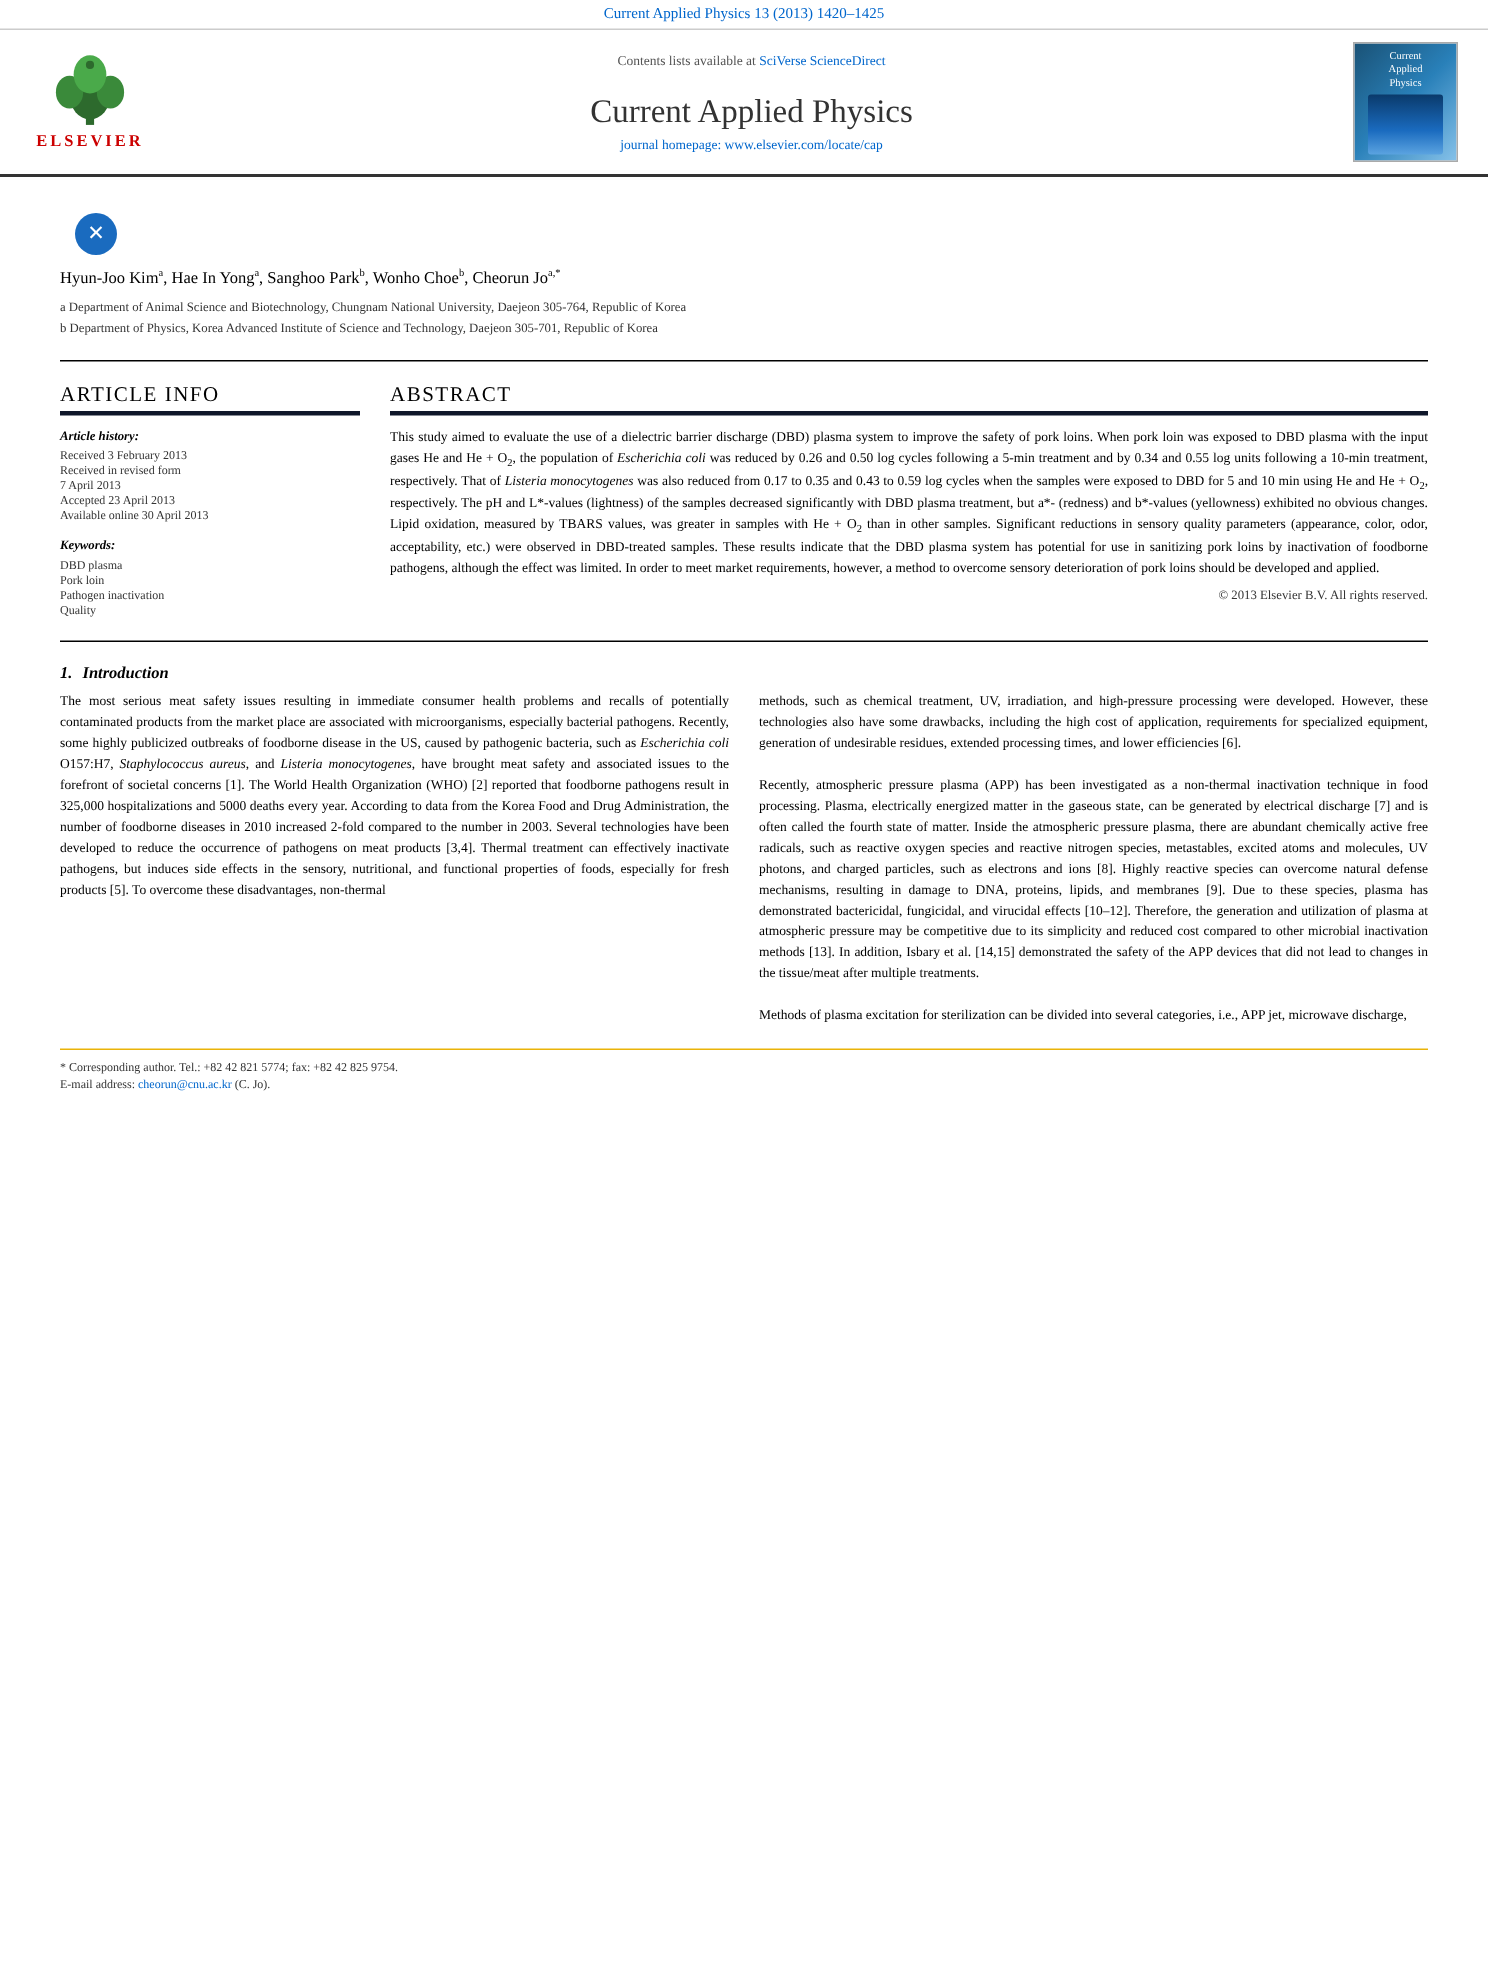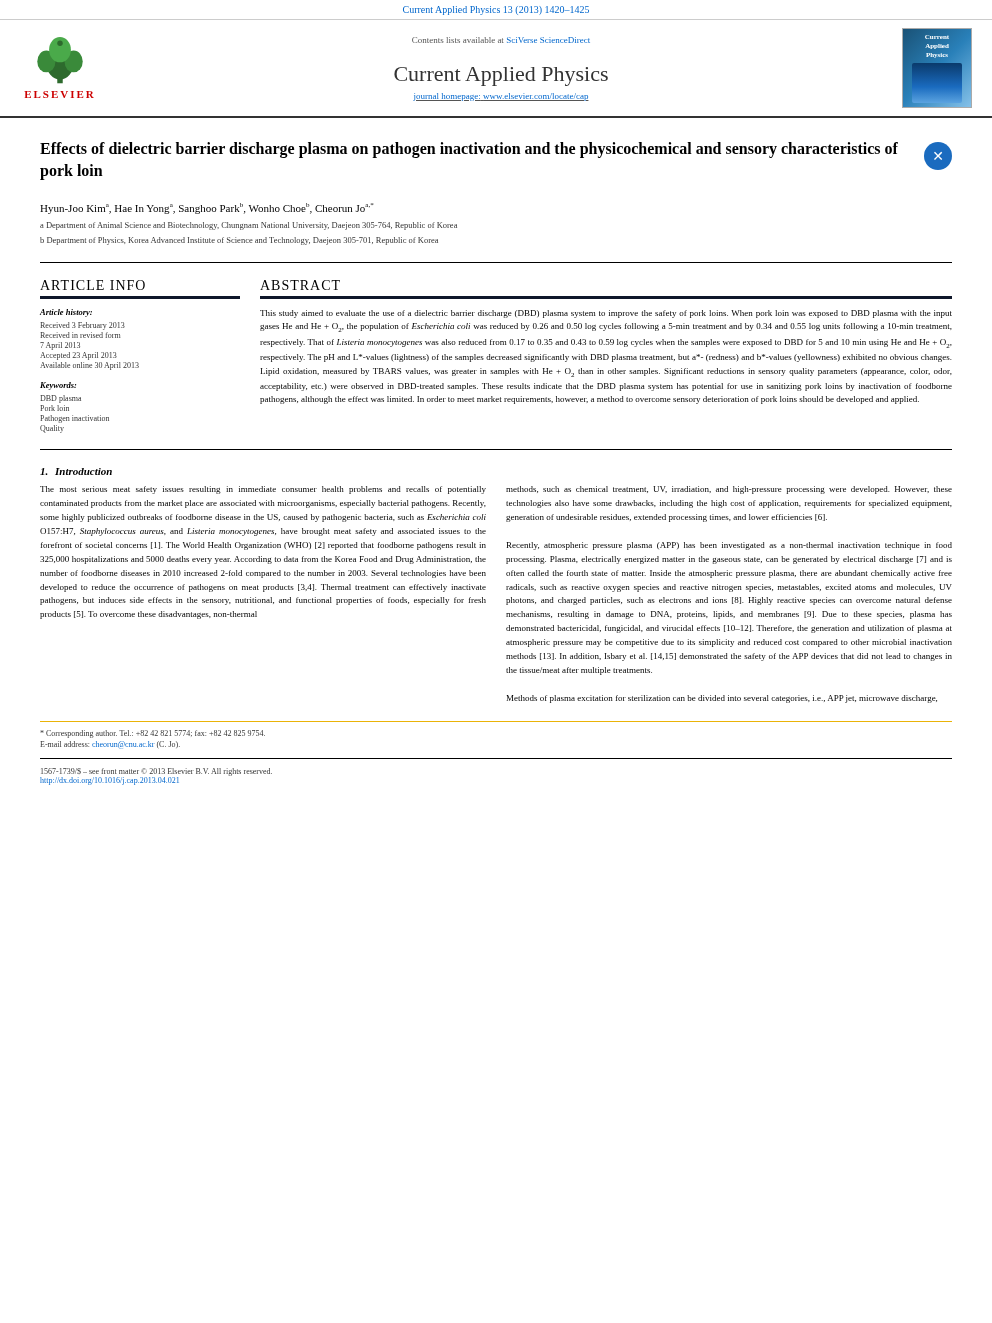--- a/index.html
+++ b/index.html
@@ -67,21 +67,20 @@
       font-size: 22px;
       font-weight: normal;
       color: #333;
       font-family: 'Times New Roman', Times, serif;
     }
 
     .journal-homepage {
       font-size: 9px;
       color: #555;
       margin-top: 4px;
-      text-decoration: underline;
     }
 
     .journal-homepage span {
       color: #0066cc;
     }
 
     .journal-cover-img {
       width: 70px;
       height: 80px;
       background: linear-gradient(135deg, #1a5276 0%, #2980b9 50%, #85c1e9 100%);
@@ -317,33 +316,32 @@
       <span class="sciverse-link">SciVerse ScienceDirect</span>
     </div>
     <div class="journal-name">Current Applied Physics</div>
     <div class="journal-homepage">
       <span>journal homepage:</span>
       <span style="color:#0066cc">www.elsevier.com/locate/cap</span>
     </div>
   </div>
 
   <div class="journal-cover-img">
-    <div style="font-size:7px; font-weight:bold; text-align:center; line-height:1.3">
+    <div style="font-size:7px; font-weight:normal; text-align:center; line-height:1.3">
       <div>Current</div>
       <div>Applied</div>
       <div>Physics</div>
     </div>
     <div style="width:50px; height:40px; background: linear-gradient(180deg,#0a3a6b 0%, #1a6bbf 60%, #5ba3e0 100%); margin-top:3px; border-radius:2px;"></div>
   </div>
 </div>
 
 <div class="paper-content">
 
   <div style="display:flex; align-items:flex-start; margin-bottom:8px;">
-    <div class="paper-title" style="flex:1;">Effects of dielectric barrier discharge plasma on pathogen inactivation and the physicochemical and sensory characteristics of pork loin</div>
     <div class="crossmark" style="margin-left:10px; margin-top:4px; flex-shrink:0;"></div>
   </div>
 
   <div class="authors">
     Hyun-Joo Kim<sup>a</sup>, Hae In Yong<sup>a</sup>, Sanghoo Park<sup>b</sup>, Wonho Choe<sup>b</sup>, Cheorun Jo<sup>a,*</sup>
   </div>
 
   <div class="affiliations">
     <div class="aff-line">a Department of Animal Science and Biotechnology, Chungnam National University, Daejeon 305-764, Republic of Korea</div>
     <div class="aff-line">b Department of Physics, Korea Advanced Institute of Science and Technology, Daejeon 305-701, Republic of Korea</div>
@@ -368,20 +366,21 @@
       <div class="keyword-item">Pork loin</div>
       <div class="keyword-item">Pathogen inactivation</div>
       <div class="keyword-item">Quality</div>
     </div>
 
     <div class="right-col">
       <div class="section-header">ABSTRACT</div>
       <div class="abstract-text">
         This study aimed to evaluate the use of a dielectric barrier discharge (DBD) plasma system to improve the safety of pork loins. When pork loin was exposed to DBD plasma with the input gases He and He + O<sub>2</sub>, the population of <em>Escherichia coli</em> was reduced by 0.26 and 0.50 log cycles following a 5-min treatment and by 0.34 and 0.55 log units following a 10-min treatment, respectively. That of <em>Listeria monocytogenes</em> was also reduced from 0.17 to 0.35 and 0.43 to 0.59 log cycles when the samples were exposed to DBD for 5 and 10 min using He and He + O<sub>2</sub>, respectively. The pH and L*-values (lightness) of the samples decreased significantly with DBD plasma treatment, but a*- (redness) and b*-values (yellowness) exhibited no obvious changes. Lipid oxidation, measured by TBARS values, was greater in samples with He + O<sub>2</sub> than in other samples. Significant reductions in sensory quality parameters (appearance, color, odor, acceptability, etc.) were observed in DBD-treated samples. These results indicate that the DBD plasma system has potential for use in sanitizing pork loins by inactivation of foodborne pathogens, although the effect was limited. In order to meet market requirements, however, a method to overcome sensory deterioration of pork loins should be developed and applied.
       </div>
+      <div class="copyright-line">© 2013 Elsevier B.V. All rights reserved.</div>
     </div>
   </div>
 
   <hr class="divider">
 
   <div>
     <div style="margin-bottom:6px;">
       <span class="section-title">
         <span>1.</span>
         <span style="margin-left:4px;">Introduction</span>
@@ -410,19 +409,15 @@
 
   <div class="footnote-section">
     <div class="footnote-text">
       <span>* Corresponding author. Tel.: +82 42 821 5774; fax: +82 42 825 9754.</span>
     </div>
     <div class="footnote-text">
       <span>E-mail address:</span>
       <span class="footnote-link">cheorun@cnu.ac.kr</span>
       <span>(C. Jo).</span>
     </div>
-    <div style="margin-top:8px; border-top: 1px solid #000; padding-top:4px;">
-      <div class="issn-line">1567-1739/$ – see front matter © 2013 Elsevier B.V. All rights reserved.</div>
-      <div class="doi-line">http://dx.doi.org/10.1016/j.cap.2013.04.021</div>
-    </div>
   </div>
 
 </div>
 
 </body></html>

